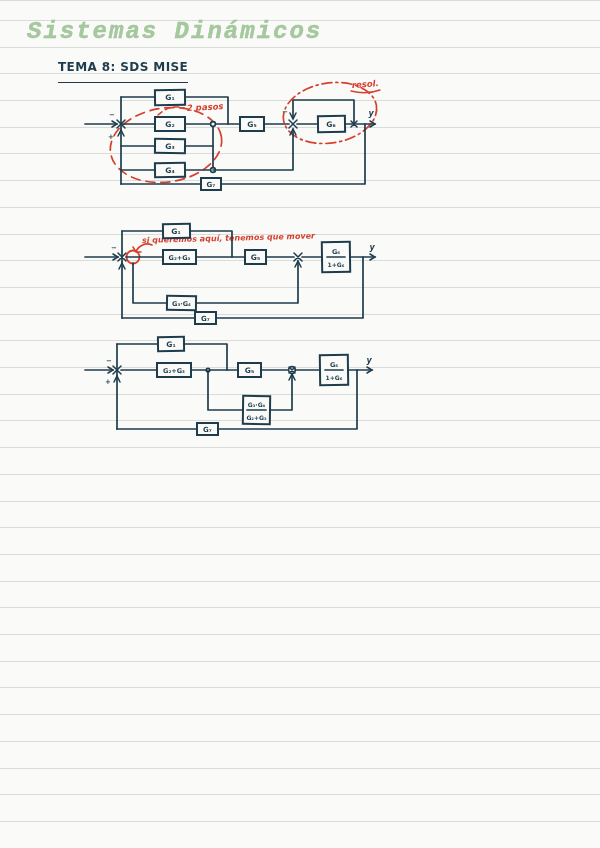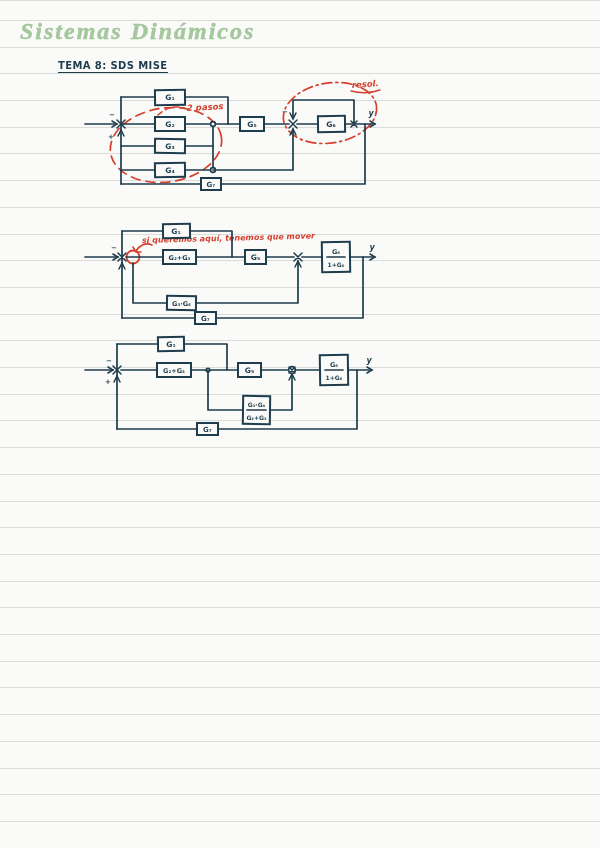--- a/index.html
+++ b/index.html
@@ -4,29 +4,29 @@
 <style>
   html,body{margin:0;padding:0;}
   body{
     width:600px;height:848px;position:relative;overflow:hidden;
     background-color:#fafbf9;
     background-image:repeating-linear-gradient(to bottom,#d9dcd9 0px,#d9dcd9 1px,transparent 1px,transparent 26.7px);
     background-position:0 20px;
     font-family:"DejaVu Sans",sans-serif;
   }
   .title{
-    position:absolute;left:20px;top:18px;margin:0;
-    font-family:Liberation Serif, serif;font-style:italic;font-weight:bold;
+    position:absolute;left:27px;top:18px;margin:0;
+    font-family:Liberation Mono, monospace;font-style:italic;font-weight:bold;
     font-size:24px;letter-spacing:2px;color:#a6c89f;
     -webkit-text-stroke:0.4px #9cc295;
   }
   .subtitle{
     position:absolute;left:58px;top:60px;
-    font-size:10px;font-weight:bold;letter-spacing:0.4px;color:#1e3c4c;
-    border-bottom:1.5px solid #1e3c4c;padding-bottom:1px;
+    font-size:12px;font-weight:bold;letter-spacing:0.4px;color:#1e3c4c;
+    border-bottom:1.5px solid #1e3c4c;padding-bottom:8px;
   }
   svg{position:absolute;left:0;top:0;}
   .wire{stroke:#1e3c4c;stroke-width:1.7;fill:none;stroke-linecap:round;stroke-linejoin:round;}
   .box{stroke:#1e3c4c;stroke-width:2;fill:#fafbf9;}
   .jx{stroke:#1e3c4c;stroke-width:1.5;fill:none;stroke-linecap:round;}
   .node{stroke:#1e3c4c;stroke-width:1.6;fill:#fafbf9;}
   .lbl{fill:#1e3c4c;font-family:"DejaVu Sans",sans-serif;font-weight:bold;text-anchor:middle;}
   .sign{fill:#1e3c4c;font-family:"DejaVu Sans",sans-serif;font-weight:bold;font-size:7px;text-anchor:middle;}
   .red{stroke:#d5402e;fill:none;stroke-linecap:round;}
   .redtxt{fill:#d5402e;font-family:"DejaVu Sans",sans-serif;font-style:italic;font-weight:bold;text-anchor:start;}

